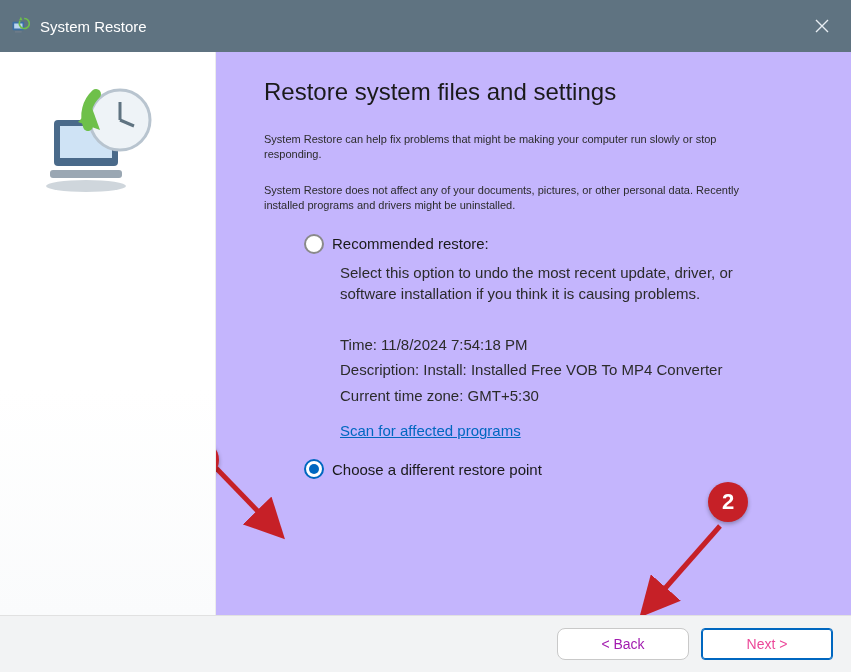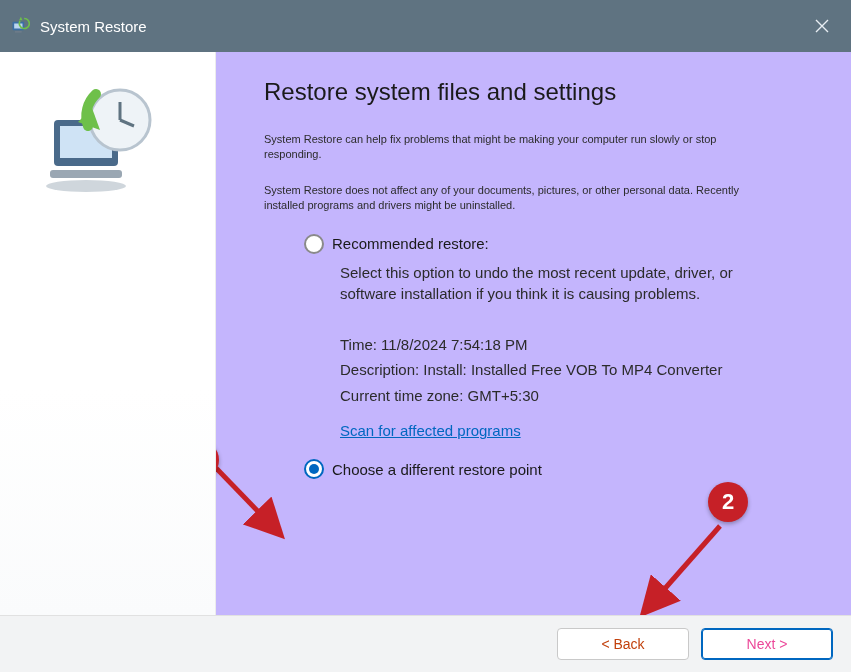--- a/index.html
+++ b/index.html
@@ -181,22 +181,23 @@
     justify-content: center;
     padding: 0 14px;
     color: #ec4899;
     cursor: pointer;
   }
   .btn.primary {
     border-color: #0067c0;
     box-shadow: 0 0 0 1px #0067c0 inset;
   }
   .btn.disabled {
-    color: #c2410c;
+    color: #a21caf;
     cursor: default;
+    border-radius: 8px;
   }
 
   
   .callout {
     position: absolute;
     width: 40px;
     height: 40px;
     border-radius: 50%;
     background: #c62027;
     color: #fff;

